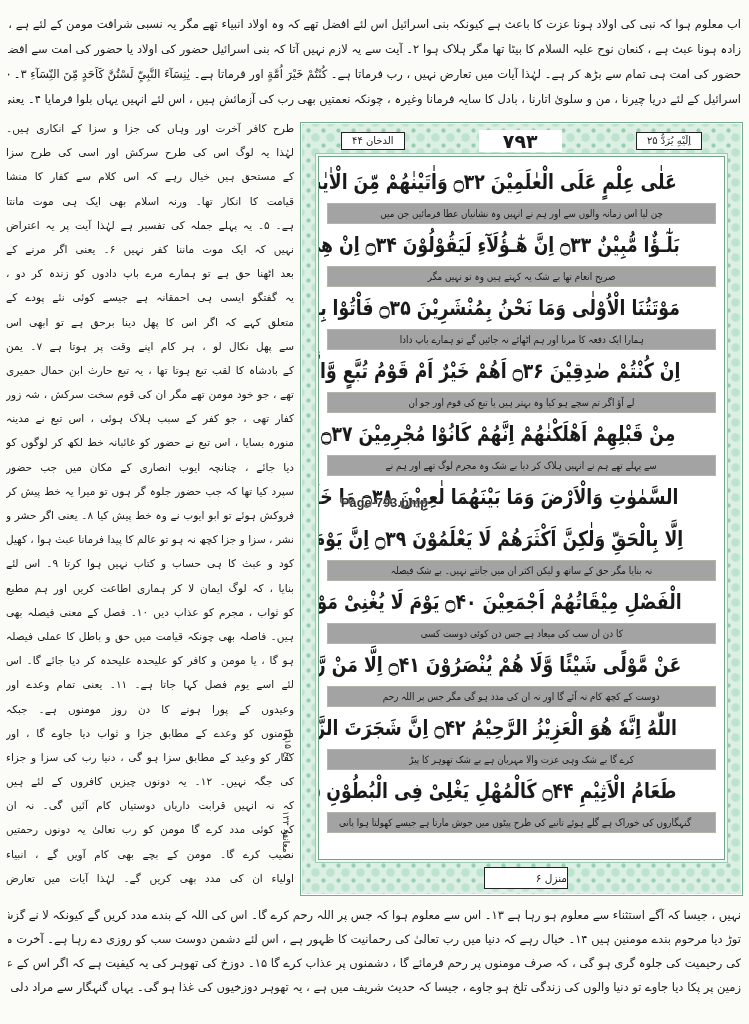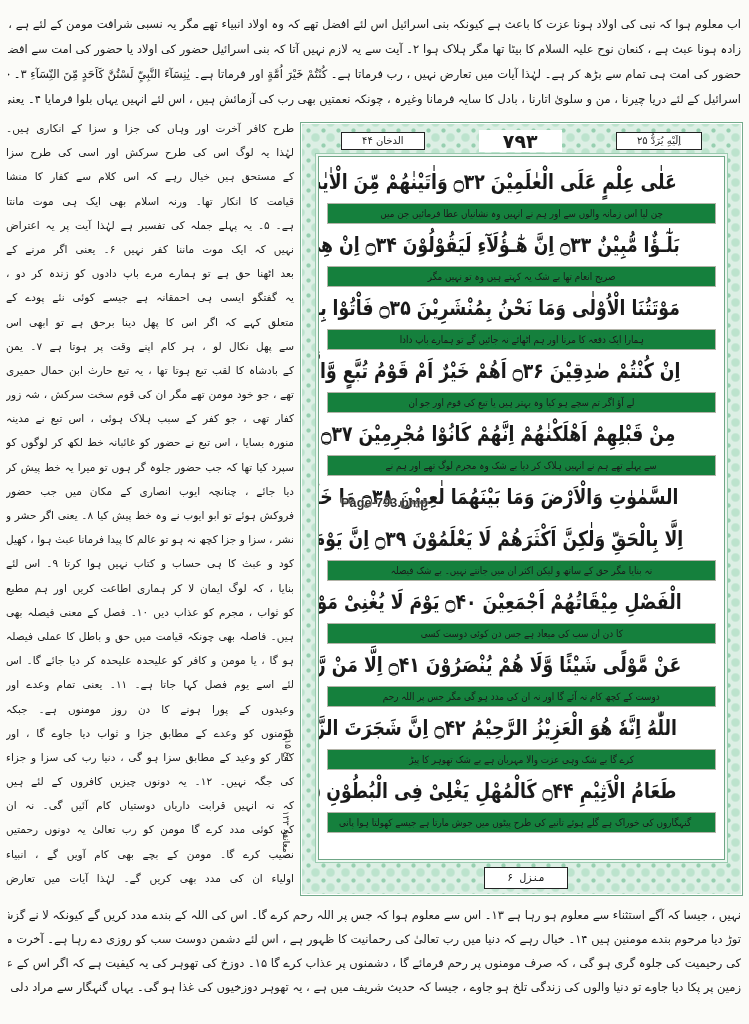--- a/index.html
+++ b/index.html
@@ -24,32 +24,32 @@
     background-image:
       radial-gradient(circle, #96cfb0 1.6px, rgba(150,207,176,0) 2.6px),
       radial-gradient(circle, #bce3cd 3.5px, rgba(188,227,205,0) 5px);
     background-size:15px 15px,15px 15px;background-position:0 0,7px 7px;
     border:1px solid #74ab8c;box-shadow:inset 0 0 0 1px #ffffff;}
   .frame-inner{position:absolute;top:33px;left:17px;right:17px;bottom:35px;background:#ffffff;
     border:1px solid #6fa686;box-shadow:0 0 0 2px #eef7f1,0 0 0 3px #9bcbb0;padding-top:4px;overflow:hidden;}
 
   .frame-header{position:absolute;top:7px;left:40px;right:40px;height:22px;
     display:flex;direction:rtl;justify-content:space-between;align-items:center;z-index:2;}
-  .hbox{background:#fff;border:1px solid #222;font-size:10px;line-height:14px;padding:1px 20px;white-space:nowrap;}
+  .hbox{background:#fff;border:1px solid #222;font-size:10px;line-height:14px;padding:1px 10px;white-space:nowrap;}
   .pagenum{background:#fff;font-size:19px;font-weight:bold;padding:0 24px;line-height:22px;}
 
   .aline{height:42px;line-height:42px;font-size:21px;font-weight:bold;direction:rtl;
     text-align:center;overflow:hidden;white-space:nowrap;}
   .aline>span{display:inline-block;transform:scaleX(0.82);transform-origin:center;}
-  .uline{height:21px;box-sizing:border-box;margin:0 8px;border:1px solid #b3b3a8;background:#15803d;
+  .uline{height:21px;box-sizing:border-box;margin:0 8px;border:1px solid #b3b3a8;background:#a3a3a3;
     line-height:19px;font-size:10px;direction:rtl;text-align:center;overflow:hidden;white-space:nowrap;}
   .uline>span{display:inline-block;transform:scaleX(0.88);transform-origin:center;}
 
   .manzil{position:absolute;bottom:6px;left:183px;width:82px;height:20px;background:#fff;
-    border:1px solid #222;font-size:10.5px;line-height:20px;text-align:center;direction:rtl;z-index:3;font-family:Liberation Mono, monospace;}
+    border:1px solid #222;font-size:10.5px;line-height:20px;direction:rtl;z-index:3;}
 
   
   .margin-note{position:absolute;writing-mode:vertical-rl;font-size:9px;color:#222;direction:rtl;
     white-space:nowrap;overflow:hidden;}
   .note-1{left:283px;top:695px;height:62px;}
   .note-2{left:281px;top:765px;height:88px;}
 
   
   .filename-overlay{position:absolute;left:341px;top:496px;z-index:6;
     font-family:"Liberation Sans",sans-serif;font-size:12.5px;font-weight:bold;color:#30302e;
@@ -75,22 +75,22 @@
     <div class="cline">ہے۔ ۵۔ یہ پہلے جملہ کی تفسیر ہے لہٰذا آیت پر یہ اعتراض</div>
     <div class="cline">نہیں کہ ایک موت ماننا کفر نہیں ۶۔ یعنی اگر مرنے کے</div>
     <div class="cline">بعد اٹھنا حق ہے تو ہمارے مرے باپ دادوں کو زندہ کر دو ،</div>
     <div class="cline">یہ گفتگو ایسی ہی احمقانہ ہے جیسے کوئی نئے پودے کے</div>
     <div class="cline">متعلق کہے کہ اگر اس کا پھل دینا برحق ہے تو ابھی اس</div>
     <div class="cline">سے پھل نکال لو ، ہر کام اپنے وقت پر ہوتا ہے ۷۔ یمن</div>
     <div class="cline">کے بادشاہ کا لقب تبع ہوتا تھا ، یہ تبع حارث ابن حمال حمیری</div>
     <div class="cline">تھے ، جو خود مومن تھے مگر ان کی قوم سخت سرکش ، شہ زور</div>
     <div class="cline">کفار تھی ، جو کفر کے سبب ہلاک ہوئی ، اس تبع نے مدینہ</div>
     <div class="cline">منورہ بسایا ، اس تبع نے حضور کو غائبانہ خط لکھ کر لوگوں کو</div>
+    <div class="cline">دیا جائے ، چنانچہ ایوب انصاری کے مکان میں جب حضور</div>
     <div class="cline">سپرد کیا تھا کہ جب حضور جلوہ گر ہوں تو میرا یہ خط پیش کر</div>
-    <div class="cline">دیا جائے ، چنانچہ ایوب انصاری کے مکان میں جب حضور</div>
     <div class="cline">فروکش ہوئے تو ابو ایوب نے وہ خط پیش کیا ۸۔ یعنی اگر حشر و</div>
     <div class="cline">نشر ، سزا و جزا کچھ نہ ہو تو عالم کا پیدا فرمانا عبث ہوا ، کھیل</div>
     <div class="cline">کود و عبث کا ہی حساب و کتاب نہیں ہوا کرتا ۹۔ اس لئے</div>
     <div class="cline">بنایا ، کہ لوگ ایمان لا کر ہماری اطاعت کریں اور ہم مطیع</div>
     <div class="cline">کو ثواب ، مجرم کو عذاب دیں ۱۰۔ فصل کے معنی فیصلہ بھی</div>
     <div class="cline">ہیں۔ فاصلہ بھی چونکہ قیامت میں حق و باطل کا عملی فیصلہ</div>
     <div class="cline">ہو گا ، یا مومن و کافر کو علیحدہ علیحدہ کر دیا جائے گا۔ اس</div>
     <div class="cline">لئے اسے یوم فصل کہا جاتا ہے۔ ۱۱۔ یعنی تمام وعدے اور</div>
     <div class="cline">وعیدوں کے پورا ہونے کا دن روز مومنوں ہے۔ جبکہ</div>
     <div class="cline">مومنوں کو وعدے کے مطابق جزا و ثواب دیا جاوے گا ، اور</div>

